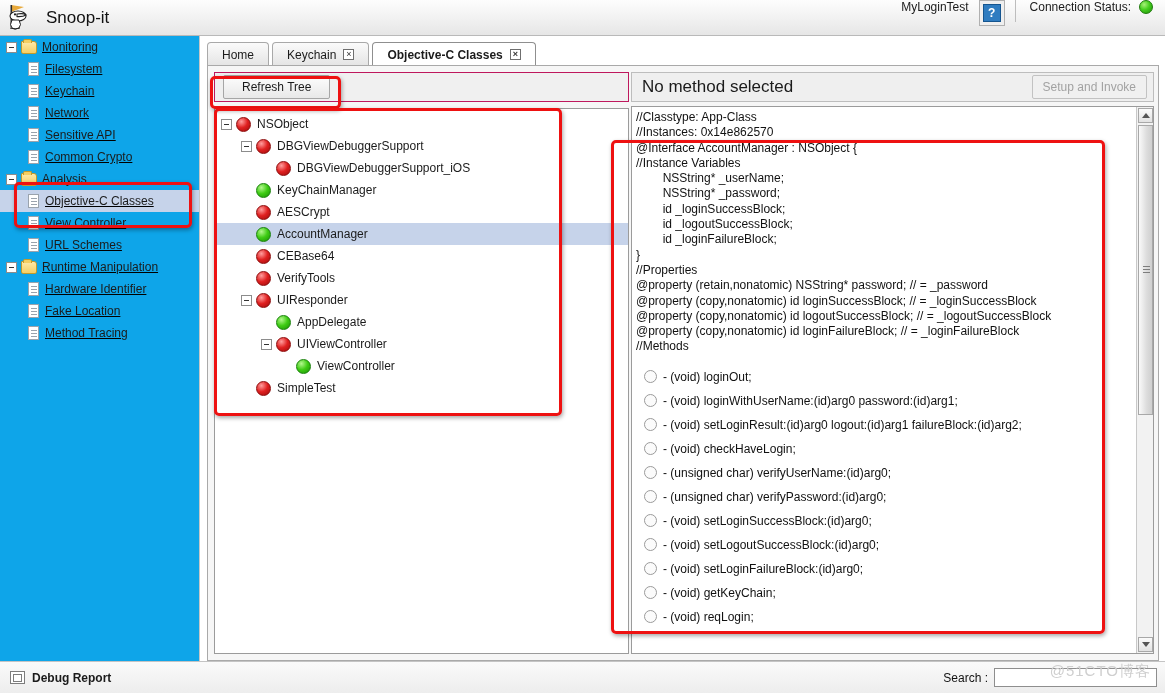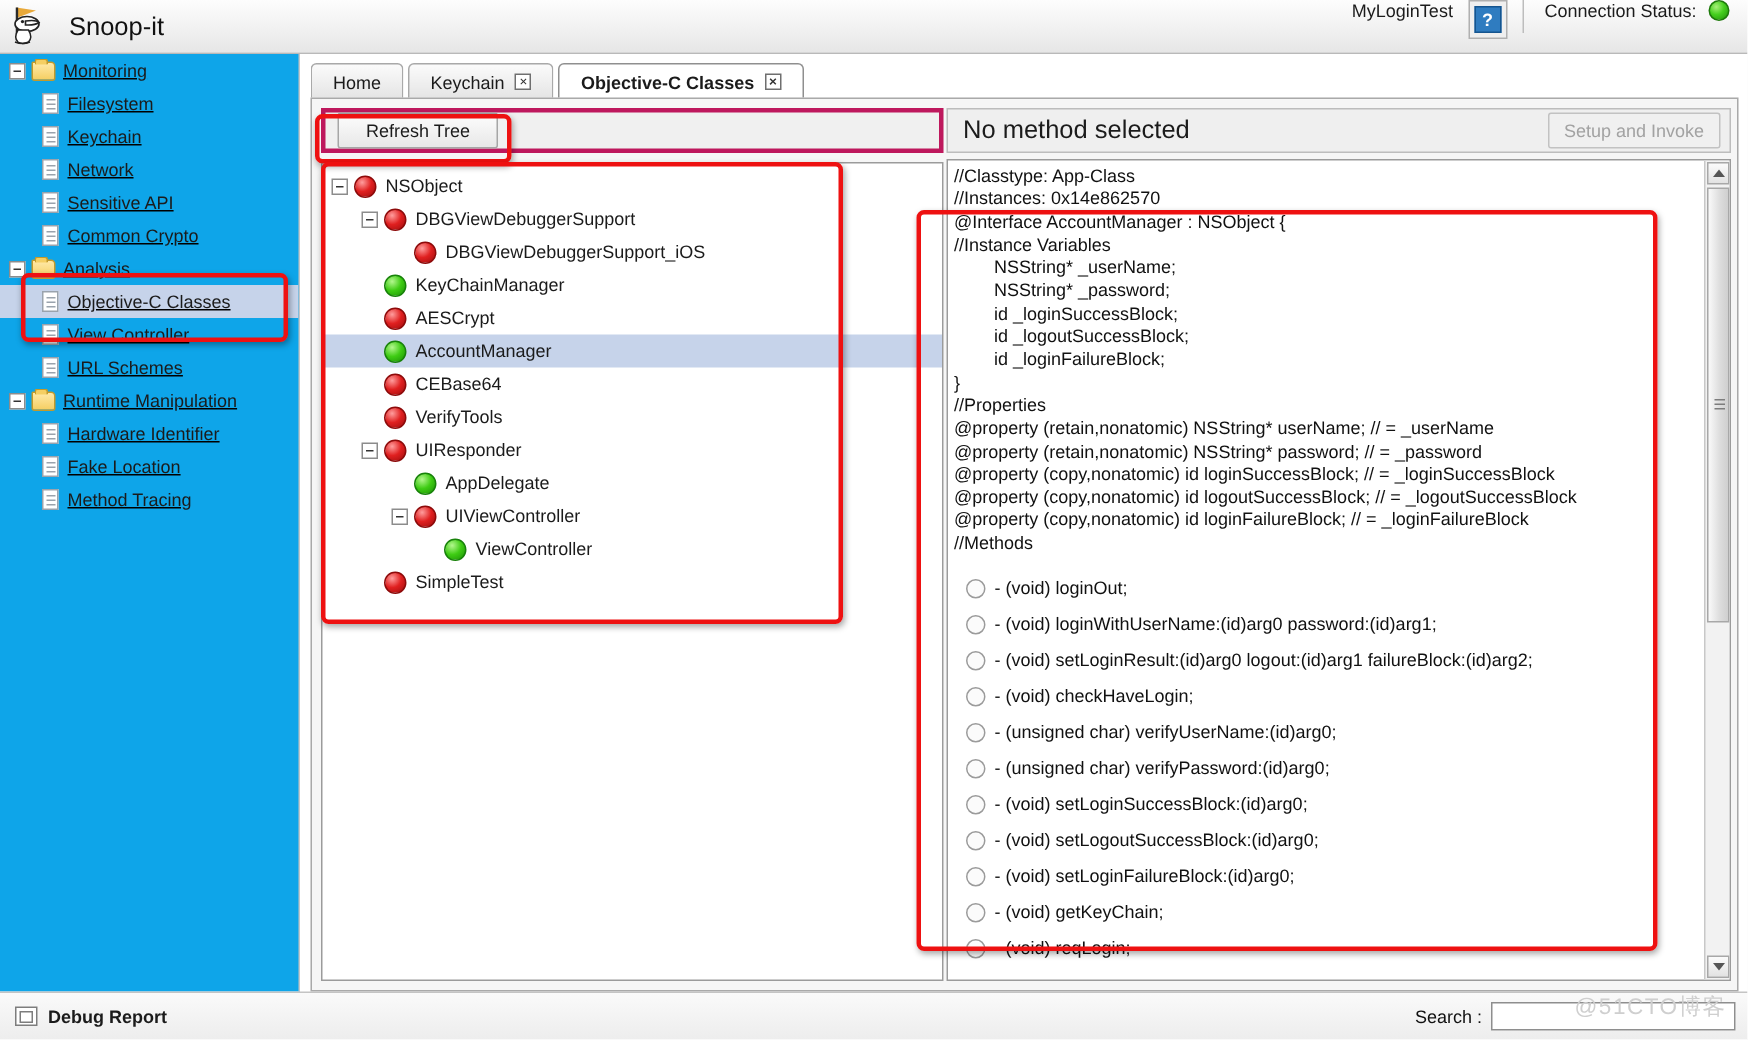--- a/index.html
+++ b/index.html
@@ -138,21 +138,21 @@
     position: absolute; left: 207px; top: 65px;
     width: 952px; height: 596px;
     border: 1px solid #a9a9a9; background: #f6f6f6;
   }
   .panel-left {
     position: absolute; left: 6px; top: 6px;
     width: 415px; height: 582px;
   }
   .toolbar {
     height: 30px; background: #f0f0f0;
-    border: 3px solid #be185d;
+    border: 1px solid #be185d;
     display: flex; align-items: center; padding-left: 8px;
   }
   .btn {
     font-size: 12px; color: #1b1b1b;
     padding: 4px 18px;
     background: linear-gradient(to bottom, #fdfdfd, #e8e8e8);
     border: 1px solid #a6a6a6; border-radius: 2px;
     cursor: pointer;
   }
   .tree-box {
@@ -520,21 +520,20 @@
               <div class="code-line">@Interface AccountManager : NSObject {</div>
               <div class="code-line">//Instance Variables</div>
               <div class="code-line"></div>
               <div class="code-line">        NSString* _userName;</div>
               <div class="code-line">        NSString* _password;</div>
               <div class="code-line">        id _loginSuccessBlock;</div>
               <div class="code-line">        id _logoutSuccessBlock;</div>
               <div class="code-line">        id _loginFailureBlock;</div>
               <div class="code-line">}</div>
               <div class="code-line">//Properties</div>
-              <div class="code-line">@property (retain,nonatomic) NSString* userName; // = _userName</div>
               <div class="code-line">@property (retain,nonatomic) NSString* password; // = _password</div>
               <div class="code-line">@property (copy,nonatomic) id loginSuccessBlock; // = _loginSuccessBlock</div>
               <div class="code-line">@property (copy,nonatomic) id logoutSuccessBlock; // = _logoutSuccessBlock</div>
               <div class="code-line">@property (copy,nonatomic) id loginFailureBlock; // = _loginFailureBlock</div>
               <div class="code-line">//Methods</div>
             </div>
           <div id="method-list" style="margin-top:10px;">
               <div class="method-item">
                 <div class="radio"></div>
                 <span class="method-text">- (void) loginOut;</span>

